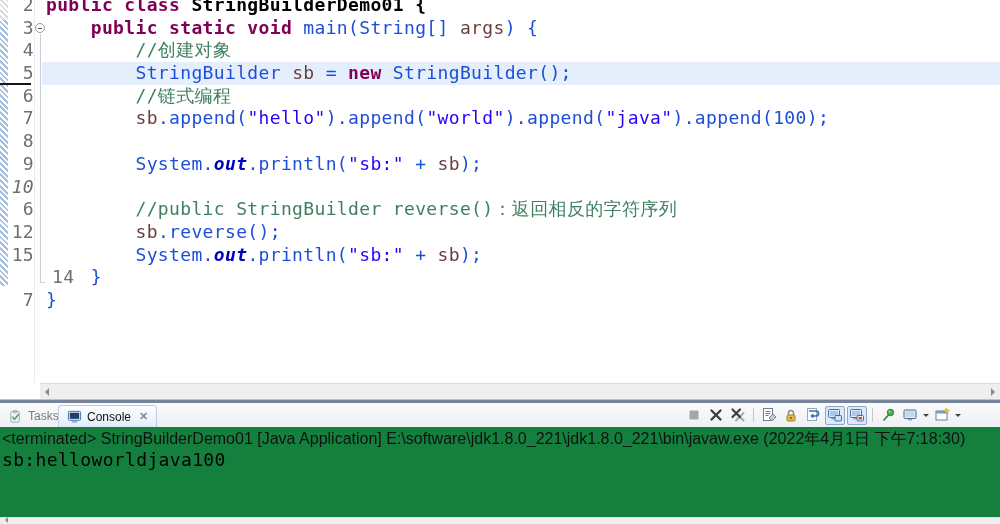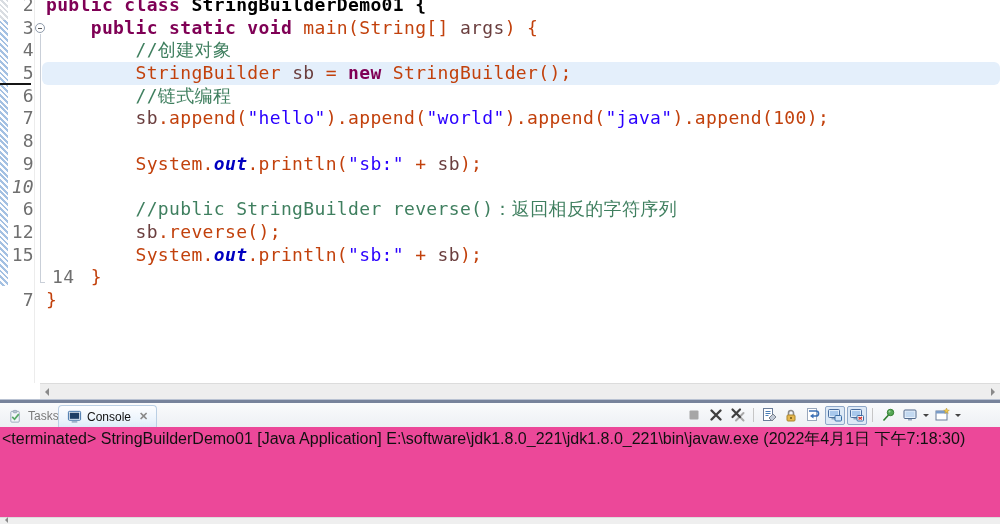--- a/index.html
+++ b/index.html
@@ -21,41 +21,41 @@
   .fold-circle { position:absolute; left:35px; top:23px; width:10px; height:10px;
     border:1px solid #8f9bab; border-radius:50%; background:#fff; }
   .fold-circle::after { content:""; position:absolute; left:2px; top:4px; width:4px; height:1px; background:#555; }
   .fold-line { position:absolute; left:40px; top:34px; width:1px; height:248px; background:#c9cfd8; }
   .fold-tick { position:absolute; left:40px; top:282px; width:5px; height:1px; background:#c9cfd8; }
   .num-underline { position:absolute; left:0; top:83px; width:31px; height:2px; background:#151515; }
   .code { position:absolute; left:42px; right:0; top:-6px;
     font-family:"DejaVu Sans Mono","Liberation Mono",monospace; font-size:18px;
     line-height:22.7px; letter-spacing:0.35px; color:#000; white-space:pre; }
   .crow { height:22.7px; padding-left:4px; }
-  .crow.cur { background:#e4effb;border-radius:6px; }
+  .crow.cur { background:#e4effb; }
   .sg-kw { color:#7f0055; font-weight:bold; }
   .sg-pb { color:#000000; font-weight:bold; }
-  .sg-p  { color:#c2410c; }
+  .sg-p  { color:#1d4ed8; }
   .sg-str{ color:#2a00ff; }
   .sg-com{ color:#3f7f5f; }
   .sg-var{ color:#6a3e3e; }
   .sg-sf { color:#0000c0; font-style:italic; font-weight:bold; }
 
   .hscroll { position:absolute; left:40px; right:0; top:383px; height:16px;
     background:#eeeeee; border-top:1px solid #dcdcdc; }
   .arr { position:absolute; top:4px; width:0; height:0; border:4px solid transparent; }
   .arr.left  { left:5px;  border-right-color:#8a8a8a; border-left:none; }
   .arr.right { right:5px; border-left-color:#8a8a8a; border-right:none; }
 
   
   .sash-hi { position:absolute; left:0; top:399px; width:1000px; height:1px; background:#b9c2d2; }
   .sash    { position:absolute; left:0; top:400px; width:1000px; height:3px; background:#77839b; }
 
   
-  .panel { position:absolute; left:0; top:403px; width:1000px; height:121px; background:#ec4899; }
+  .panel { position:absolute; left:0; top:403px; width:1000px; height:121px; background:#15803d; }
   .tabbar { position:relative; height:24px; background:linear-gradient(#fafbfc,#edf0f4); }
   .tab { position:absolute; bottom:0; height:22px; display:flex; align-items:center; gap:5px;
          padding:0 8px; font-size:12px; }
   .tab.inactive { left:0; color:#7a7a7a; }
   .tab.active { left:58px; color:#111;
      background:linear-gradient(180deg,#fdfeff 0%,#eaf3fc 70%,#ddebf9 100%);
      border:1px solid #bacfe4; border-bottom:none; border-radius:4px 4px 0 0; }
   .tab .close { color:#8a8a8a; font-size:11px; font-weight:bold; margin-left:3px; }
 
   .toolbar { position:absolute; right:38px; top:2px; height:20px; display:flex; align-items:center; gap:2px; }
@@ -212,18 +212,18 @@
             <rect x="2" y="4" width="11" height="9" fill="#ffffff" stroke="#6b7d99"></rect>
             <rect x="2" y="4" width="11" height="2.5" fill="#7a9cc8"></rect>
             <path d="M12.5 1 L13.3 3 L15.3 3.3 L13.6 4.5 L14.2 6.5 L12.5 5.3 L10.8 6.5 L11.4 4.5 L9.7 3.3 L11.7 3 Z" fill="#f2c94c" stroke="#b8952e" stroke-width="0.5"></path>
           </svg>
         </div>
         <div class="chev"></div>
       </div>
     </div>
 
     <div class="status">&lt;terminated&gt; StringBuilderDemo01 [Java Application] E:\software\jdk1.8.0_221\jdk1.8.0_221\bin\javaw.exe (2022年4月1日 下午7:18:30)</div>
-    <div class="conout" id="conout"></div>
+    <div class="conout" id="conout"><div>sb:helloworldjava100</div></div>
     <div class="bscroll">
       <div class="arr left"></div>
     </div>
   </div>
 </div>
 
 </body></html>

